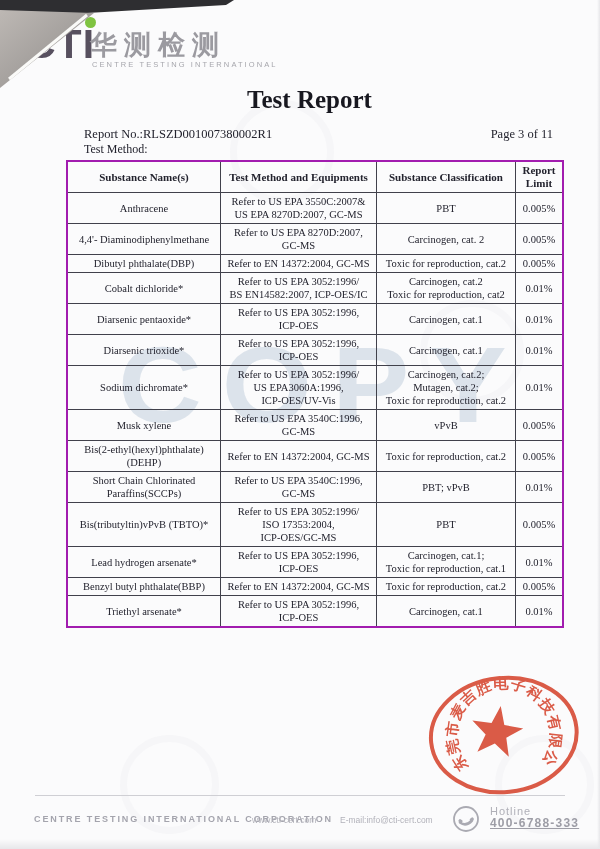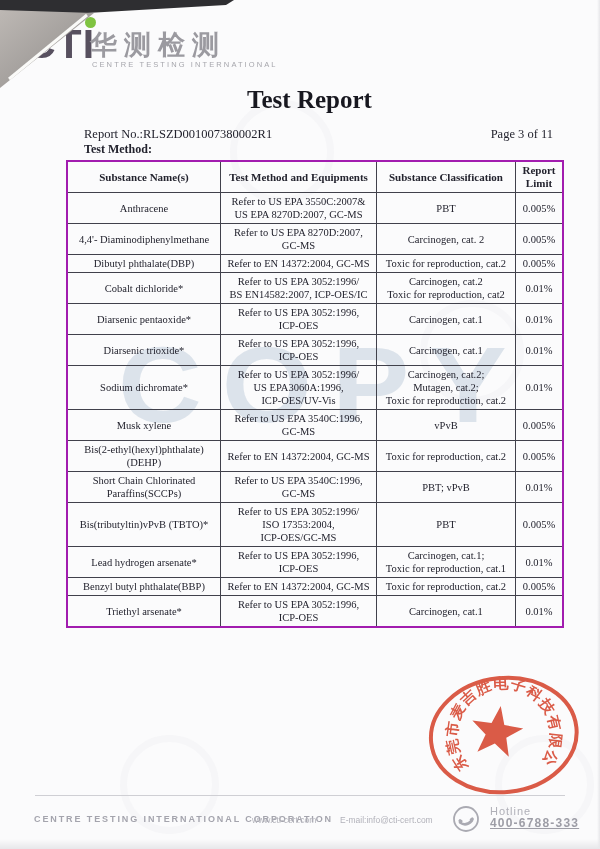--- a/index.html
+++ b/index.html
@@ -19,21 +19,21 @@
   
   .logo{position:absolute;left:26px;top:24px;z-index:4;}
   .logo-cti{font-family:"Liberation Sans",sans-serif;font-weight:bold;font-size:41px;color:#57505f;letter-spacing:1px;line-height:1;position:relative;display:inline-block;}
   .logo-dot{position:absolute;width:11px;height:11px;border-radius:50%;background:#7fc341;right:-1px;top:-7px;}
   .logo-cn{position:absolute;left:64px;top:3px;font-family:Liberation Serif, serif;font-weight:bold;font-size:27px;color:#9b9aa0;letter-spacing:7px;white-space:nowrap;}
   .logo-sub{position:absolute;left:66px;top:36px;font-family:"Liberation Sans",sans-serif;font-size:7.5px;color:#a6a6ac;letter-spacing:2.1px;white-space:nowrap;}
   
   .doc-title{position:absolute;left:66px;top:86px;width:487px;text-align:center;font-size:25px;font-weight:bold;color:#17171f;z-index:4;}
   .report-no{position:absolute;left:84px;top:127px;font-size:12.5px;z-index:4;}
   .page-info{position:absolute;left:66px;top:127px;width:487px;text-align:right;font-size:12.5px;z-index:4;}
-  .test-method{position:absolute;left:84px;top:142px;font-size:12px;font-weight:bold;z-index:4;}
+  .test-method{position:absolute;left:84px;top:142px;font-size:12px;font-weight:normal;z-index:4;}
   
   .copy-watermark{
     position:absolute;left:118px;top:318px;z-index:1;
     font-family:"Liberation Sans",sans-serif;font-weight:bold;
     font-size:116px;letter-spacing:20px;color:rgba(176,192,209,0.40);
     transform:scaleY(0.92);pointer-events:none;
   }
   
   table.report{
     position:absolute;left:66px;top:160px;z-index:2;

